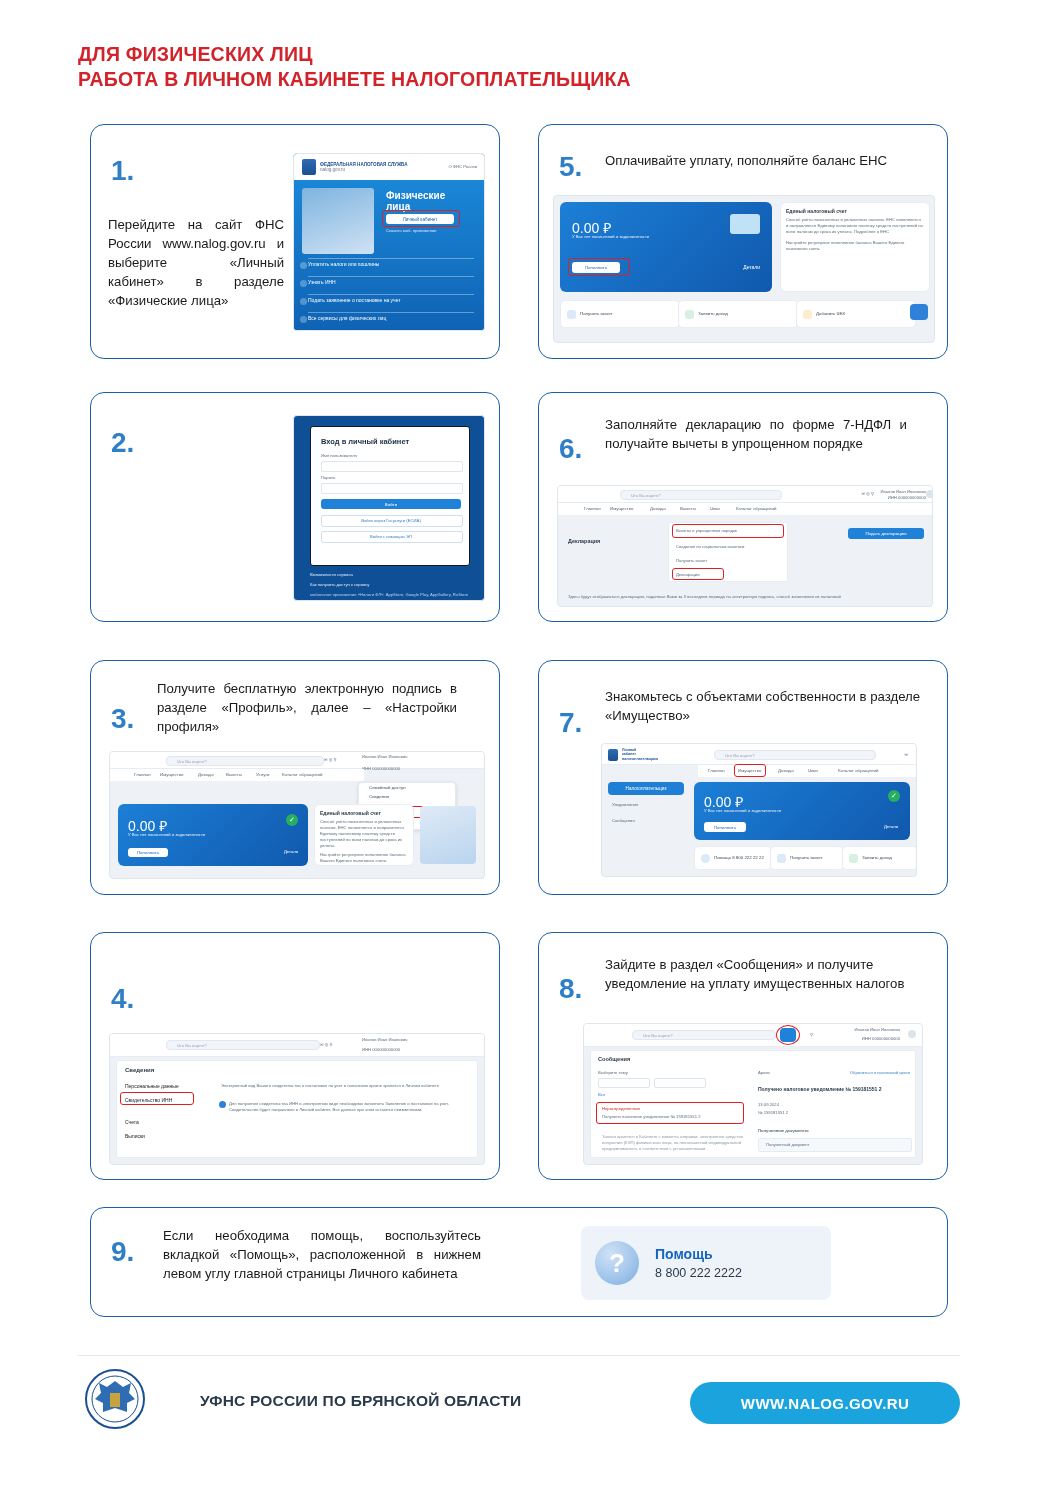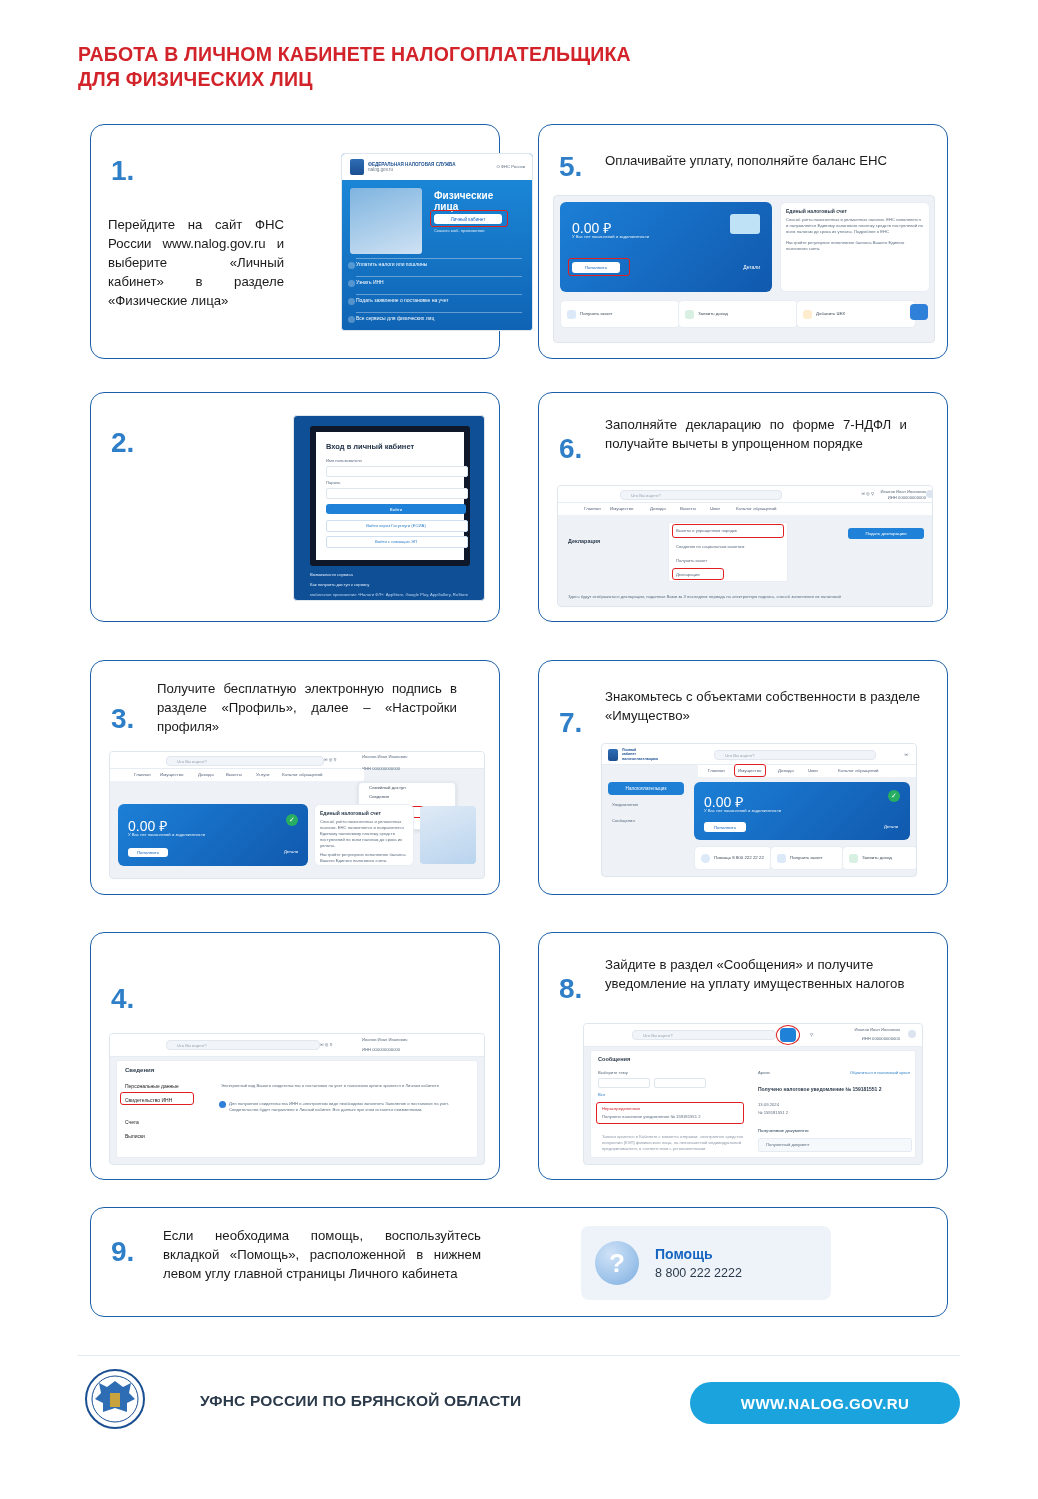--- a/index.html
+++ b/index.html
@@ -89,21 +89,21 @@
     border-radius: 3px;
     box-sizing: border-box;
   }
   .grayline {
     position: absolute;
     background: #e3e9f0;
     border-radius: 2px;
   }
 
   
-  .c1shot { background: #1479c9; margin-left: 48px; }
+  .c1shot { background: #1479c9; }
   .c1top {
     position: absolute; left:0; top:0; right:0; height: 26px; background:#fff;
   }
   .c1-blue-band {
     position:absolute; left:0; right:0; top:26px; bottom:0;
     background: linear-gradient(180deg,#1b86d6 0%, #0f63b4 100%);
   }
   .btn-white {
     position:absolute; background:#fff; border-radius:3px;
     font-size:4.6px; color:#1565c0; display:flex; align-items:center; justify-content:center;
@@ -208,22 +208,22 @@
     background: linear-gradient(180deg,#2e6db4 0%, #1b4f92 100%);
   }
   .fns-txt { font-size:4.6px; color:#1b4f92; font-weight:bold; line-height:5.4px;}
 </style>
 </head>
 <body>
 
 <div class="page">
 
   <div class="header">
+    <div class="header-title">ДЛЯ ФИЗИЧЕСКИХ ЛИЦ</div>
     <div class="header-title">РАБОТА В ЛИЧНОМ КАБИНЕТЕ НАЛОГОПЛАТЕЛЬЩИКА</div>
-    <div class="header-title">ДЛЯ ФИЗИЧЕСКИХ ЛИЦ</div>
   </div>
 
   <div class="card" style="left:90px; top:124px; width:410px; height:235px;">
     <div class="card-num" style="left:20px; top:32px;">1.</div>
     <div class="card-text" style="left:17px; top:90px; width:176px;">Перейдите на сайт ФНС России www.nalog.gov.ru и выберите «Личный кабинет» в разделе «Физические лица»</div>
 
     <div class="shot c1shot" style="left:202px; top:28px; width:192px; height:178px;">
       <div class="c1top"></div>
       <div class="fns-logo-shot" style="left:8px; top:5px;">
         <div class="fns-mark"></div>
@@ -291,21 +291,21 @@
         <span class="lbl">Добавить ЧЕК</span>
       </div>
       <div style="position:absolute;right:6px;top:108px;width:18px;height:16px;border-radius:4px;background:#2f80d8;"></div>
     </div>
   </div>
 
   <div class="card" style="left:90px; top:392px; width:410px; height:230px;">
     <div class="card-num" style="left:20px; top:36px;">2.</div>
 
     <div class="shot" style="left:202px; top:22px; width:192px; height:186px; background:#0f4f96;">
-      <div class="white-panel" style="left:16px; top:10px; width:160px; height:140px; border:6px solid #0f172a;padding-left:28px;">
+      <div class="white-panel" style="left:16px; top:10px; width:160px; height:140px; border:1px solid #0f172a;padding-left:28px;">
         <div style="position:absolute;left:10px;top:10px;font-size:7.5px;font-weight:bold;color:#22334a;">Вход в личный кабинет</div>
         <div class="tiny" style="position:absolute;left:10px;top:26px;">Имя пользователя</div>
         <div class="grayline" style="left:10px; top:34px; width:140px; height:9px; background:#fff; border:0.6px solid #dde5ee;"></div>
         <div class="tiny" style="position:absolute;left:10px;top:48px;">Пароль</div>
         <div class="grayline" style="left:10px; top:56px; width:140px; height:9px; background:#fff; border:0.6px solid #dde5ee;"></div>
         <div class="blue-btn-sm" style="left:10px; top:72px; width:140px; height:10px;">Войти</div>
         <div class="grayline" style="left:10px; top:88px; width:140px; height:10px; background:#fff; border:0.6px solid #cfe0f2;"></div>
         <div class="tiny" style="position:absolute;left:0;top:91px;width:160px;text-align:center;color:#2f7fc8;">Войти через Госуслуги (ЕСИА)</div>
         <div class="grayline" style="left:10px; top:104px; width:140px; height:10px; background:#fff; border:0.6px solid #cfe0f2;"></div>
         <div class="tiny" style="position:absolute;left:0;top:107px;width:160px;text-align:center;color:#2f7fc8;">Войти с помощью ЭП</div>

